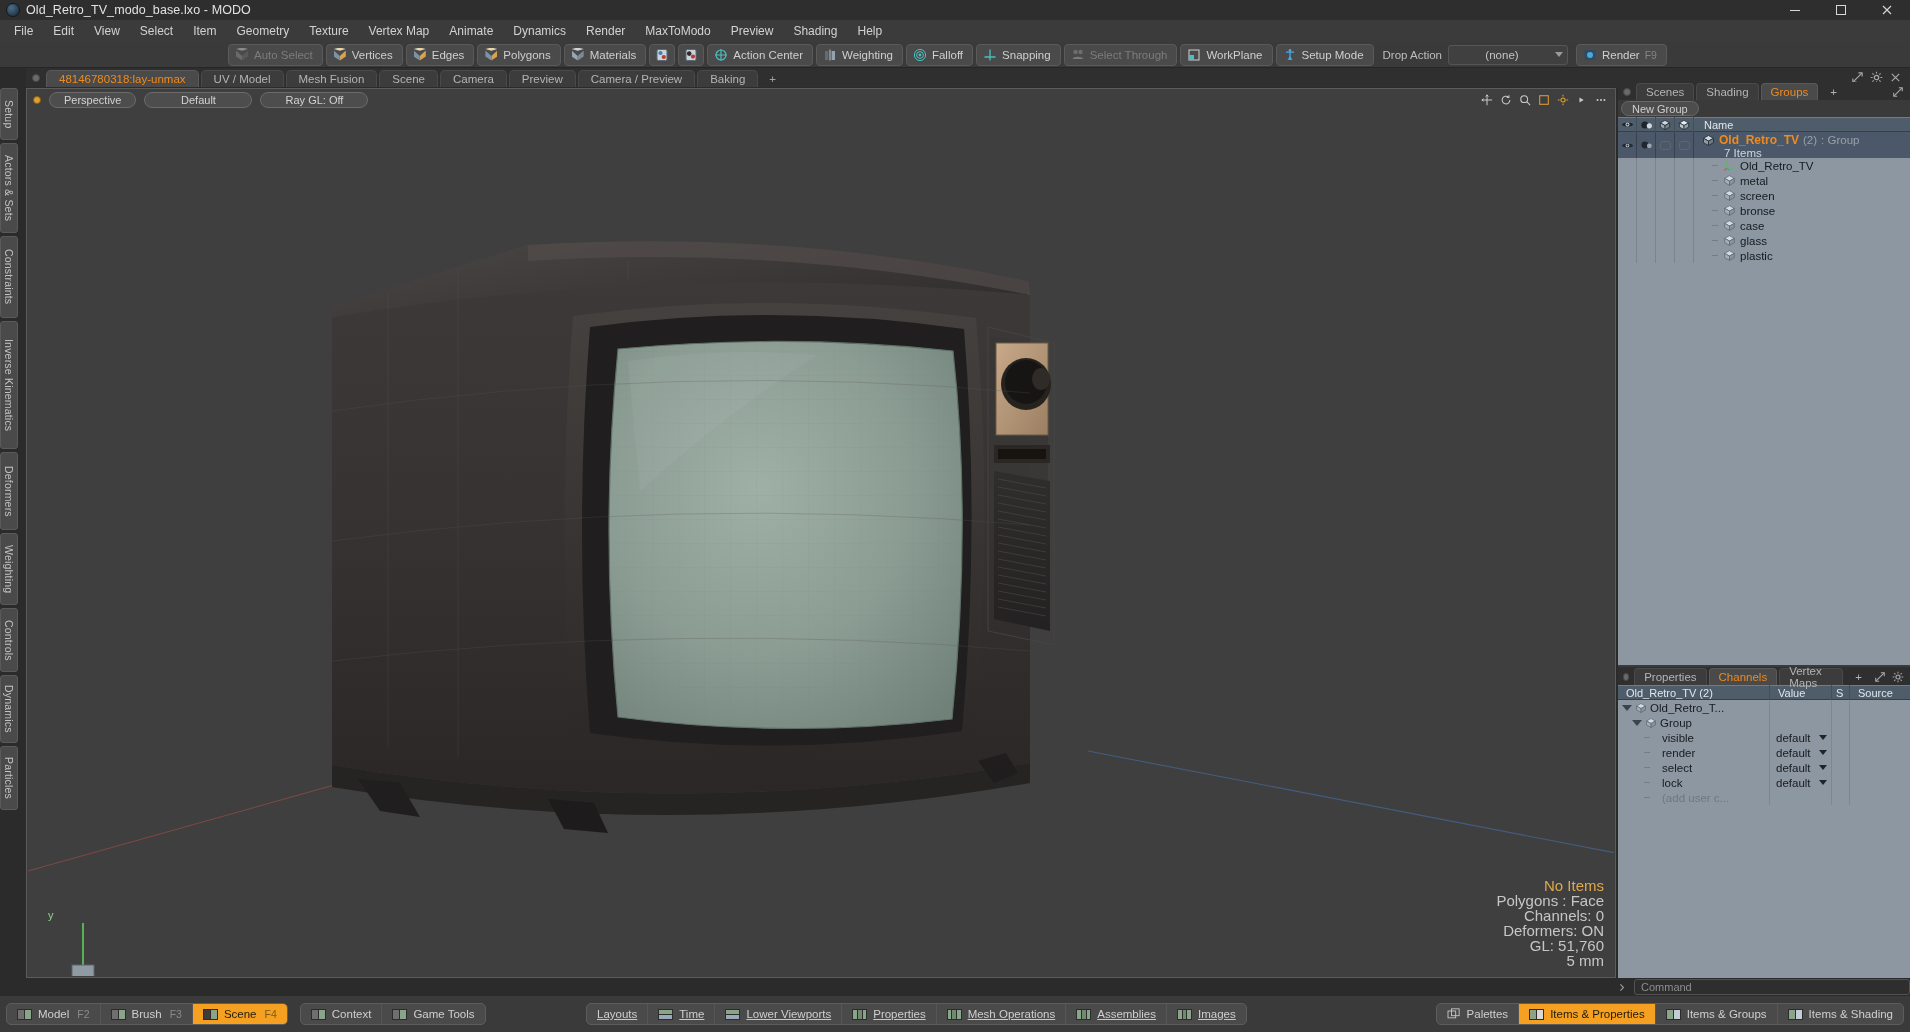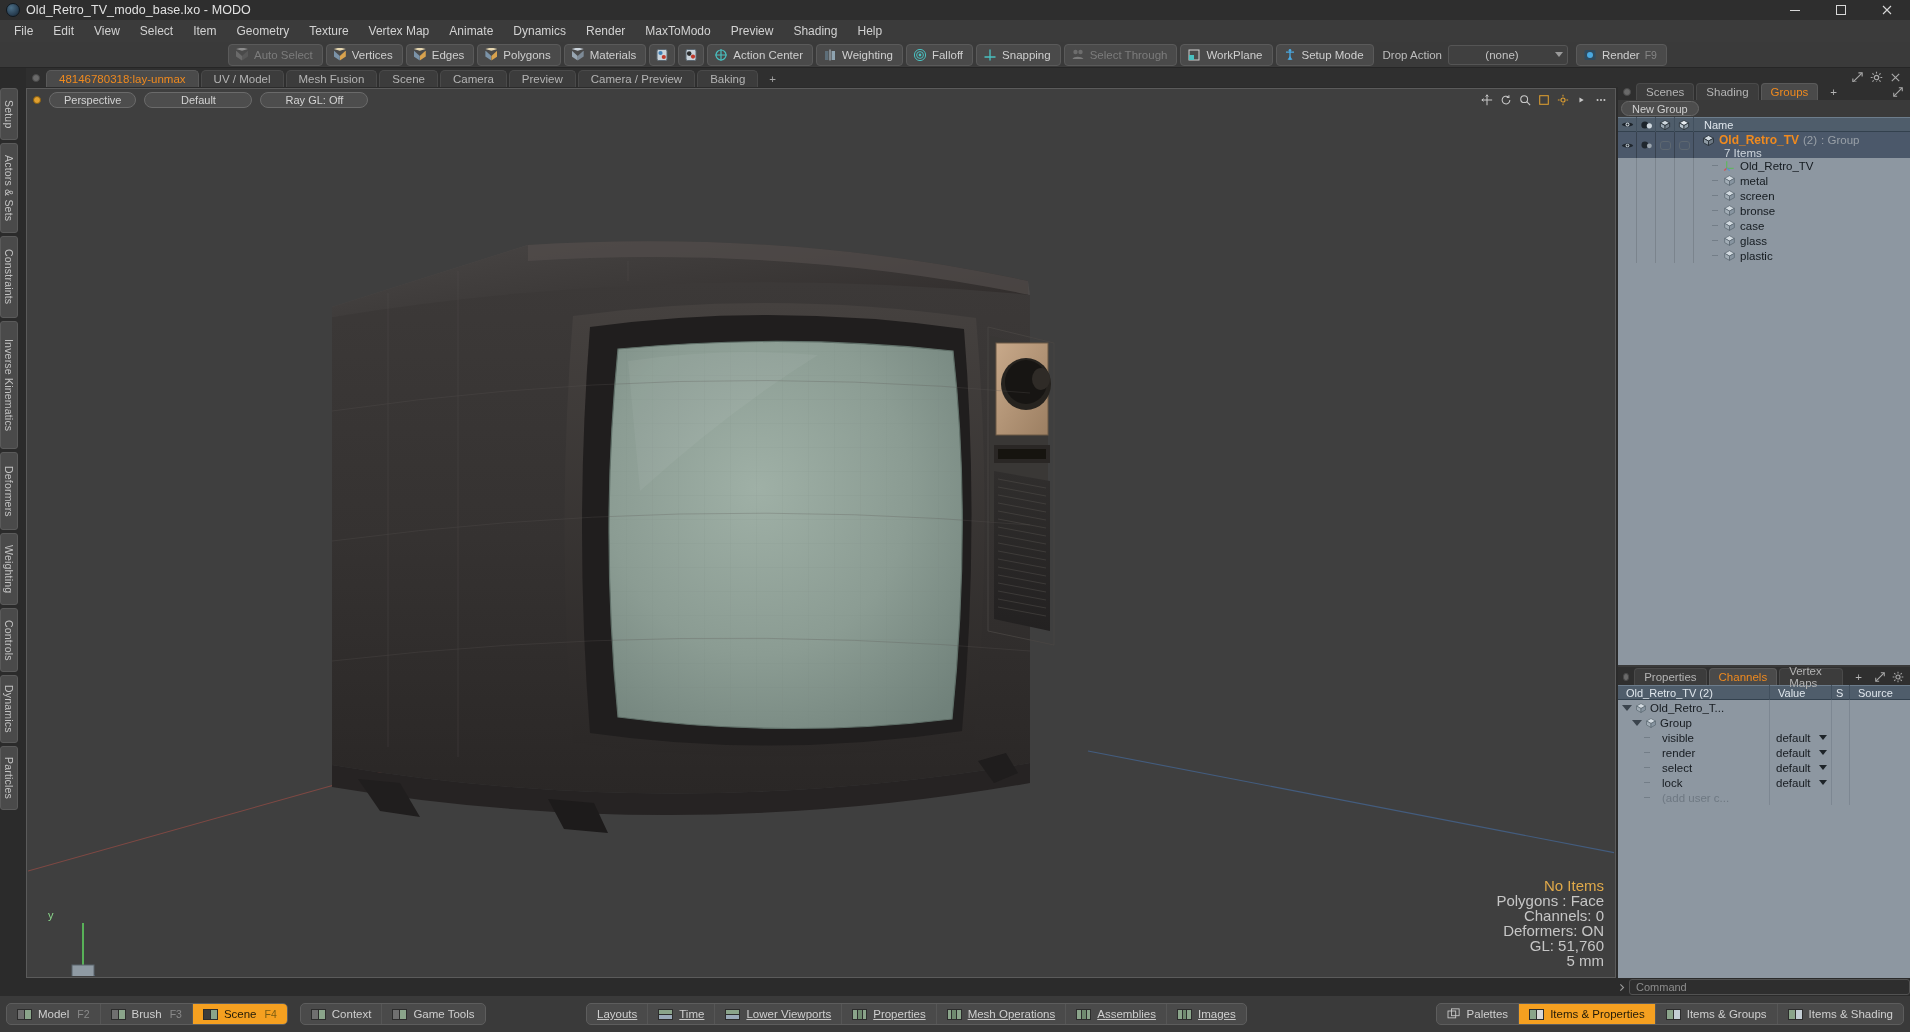--- a/index.html
+++ b/index.html
@@ -186,21 +186,21 @@
   .ch-c3 { width:18px; border-right:1px solid #7d8792; height:15px;}
   .ch-c4 { flex:1; height:15px;}
   .dcaret { width:0;height:0;border-left:4px solid transparent;border-right:4px solid transparent;border-top:5px solid #1e2429; }
   .twist { width:0;height:0;border-left:5px solid transparent;border-right:5px solid transparent;border-top:6px solid #3b444d; }
   .dots { color:#5f6a74; font-size:10px; letter-spacing:1px; }
   .muted { color:#6e7882; }
 
   
   .cmdbar {
     position:absolute; left:1618px; top:978px; width:292px; height:18px;
-    display:flex; align-items:center; 
+    display:flex; align-items:center; gap:5px;
   }
   .cmd-input {
     flex:1; height:16px; background:#2e2e2e; border:1px solid #525252; border-radius:3px;
     color:#8d8d8d; font-size:11px; display:flex; align-items:center; padding-left:6px;
   }
 
   
   .statusbar {
     position:absolute; left:0; top:996px; width:1910px; height:36px;
     background:#3a3a3a; display:flex; align-items:center;

